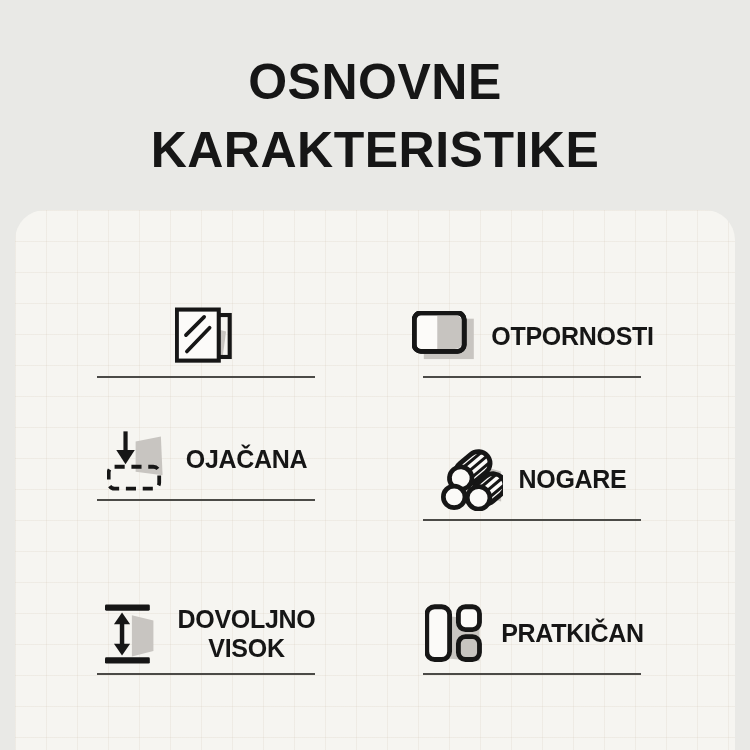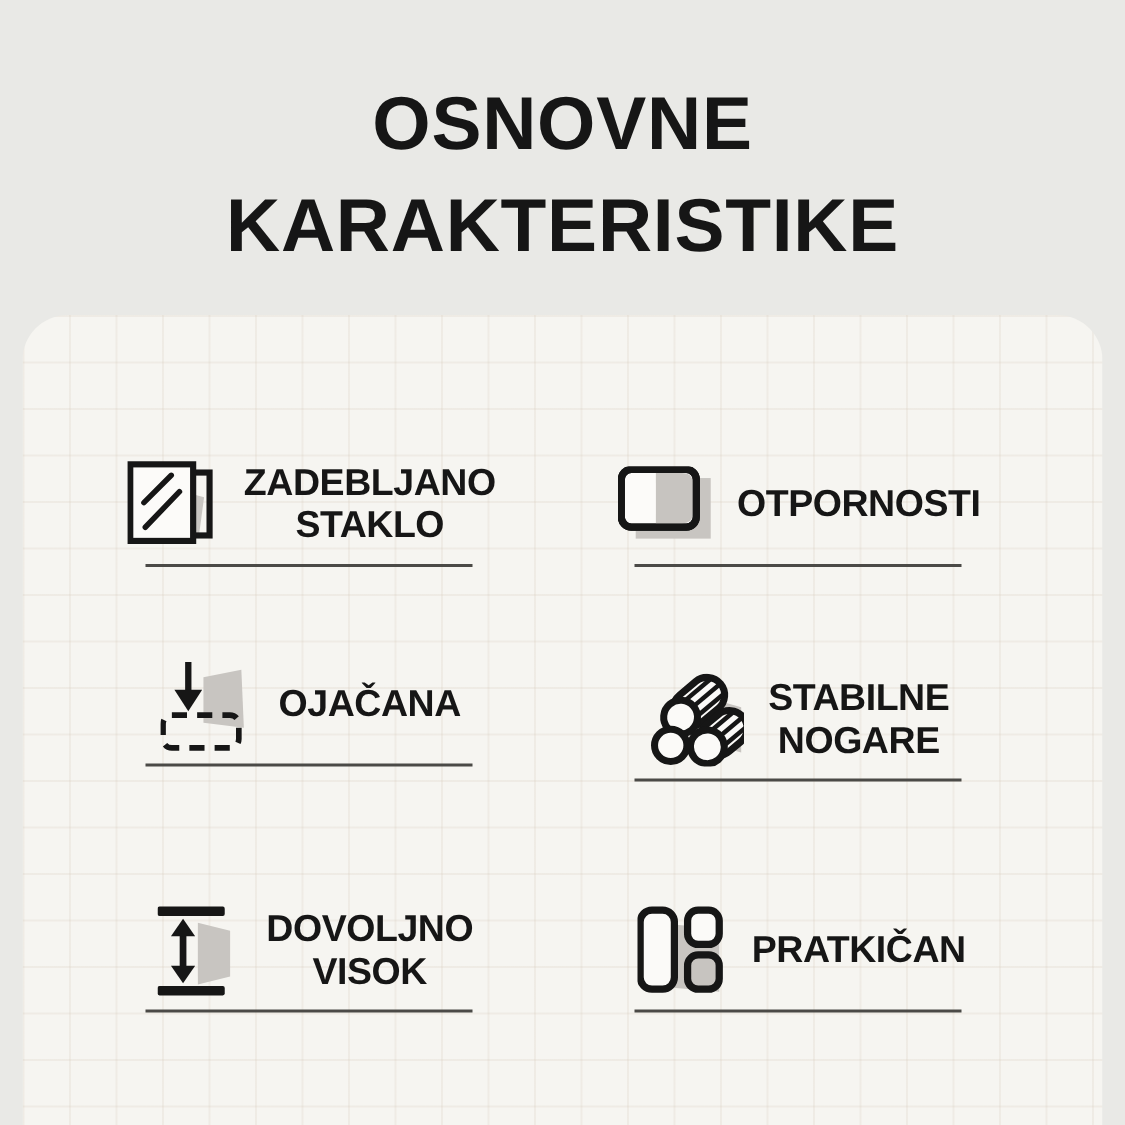--- a/index.html
+++ b/index.html
@@ -34,21 +34,21 @@
     background-color:var(--card);
     background-image:
       linear-gradient(to right, var(--grid) 1px, transparent 1px),
       linear-gradient(to bottom, var(--grid) 1px, transparent 1px);
     background-size:31px 31px;
     border-radius:30px 30px 0 0;
   }
   .cell{position:absolute;}
   .c0{left:66px;top:302px;width:280px;height:76px;}
   .c1{left:392px;top:302px;width:280px;height:76px;}
-  .c2{left:66px;top:436px;width:280px;height:75px;}
+  .c2{left:66px;top:426px;width:280px;height:75px;}
   .c3{left:392px;top:446px;width:280px;height:75px;}
   .c4{left:66px;top:600px;width:280px;height:75px;}
   .c5{left:392px;top:600px;width:280px;height:75px;}
   .cell-inner{
     display:flex;align-items:center;justify-content:center;
     gap:13px;height:100%;padding-bottom:8px;
   }
   .icon{
     flex:0 0 auto;width:68px;
     display:flex;align-items:center;justify-content:center;
@@ -86,24 +86,20 @@
     <div class="cell-inner">
       <span class="icon">
         <svg width="62" height="58" viewBox="0 0 68 62">
           <polygon points="26,18 56,26 52,56 24,50" fill="var(--shadow)"></polygon>
           <rect x="16" y="8" width="44" height="46" fill="none" stroke="var(--ink)" stroke-width="4.5"></rect>
           <rect x="2" y="2" width="46" height="56" fill="#fcfbf9" stroke="var(--ink)" stroke-width="4.5"></rect>
           <line x1="12" y1="30" x2="32" y2="10" stroke="var(--ink)" stroke-width="4" stroke-linecap="round"></line>
           <line x1="13" y1="48" x2="38" y2="22" stroke="var(--ink)" stroke-width="4" stroke-linecap="round"></line>
         </svg>
       </span>
-      <div class="label">
-        <div>ZADEBLJANO</div>
-        <div>STAKLO</div>
-      </div>
     </div>
     <div class="underline"></div>
   </div>
 
   <div class="cell c1">
     <div class="cell-inner">
       <span class="icon">
         <svg width="64" height="50" viewBox="0 0 66 52">
           <rect x="12" y="8" width="52" height="42" fill="var(--shadow)"></rect>
           <rect x="2" y="2" width="52" height="40" rx="7" fill="#fcfbf9" stroke="var(--ink)" stroke-width="5"></rect>
@@ -151,21 +147,20 @@
             <rect x="-3" y="-12.5" width="36" height="25" rx="12.5" fill="#fbfaf8" stroke="var(--ink)" stroke-width="5"></rect>
             <line x1="8" y1="-7" x2="30" y2="-7" stroke="var(--ink)" stroke-width="3.2"></line>
             <line x1="10" y1="0" x2="32" y2="0" stroke="var(--ink)" stroke-width="3.2"></line>
             <line x1="8" y1="7" x2="30" y2="7" stroke="var(--ink)" stroke-width="3.2"></line>
             <circle cx="0" cy="0" r="12" fill="#fbfaf8" stroke="var(--ink)" stroke-width="5"></circle>
           </g>
           <circle cx="14" cy="51" r="11.5" fill="#fbfaf8" stroke="var(--ink)" stroke-width="5"></circle>
         </svg>
       </span>
       <div class="label">
-        <div>STABILNE</div>
         <div>NOGARE</div>
       </div>
     </div>
     <div class="underline"></div>
   </div>
 
   <div class="cell c4">
     <div class="cell-inner">
       <span class="icon">
         <svg width="52" height="60" viewBox="0 0 58 66">

